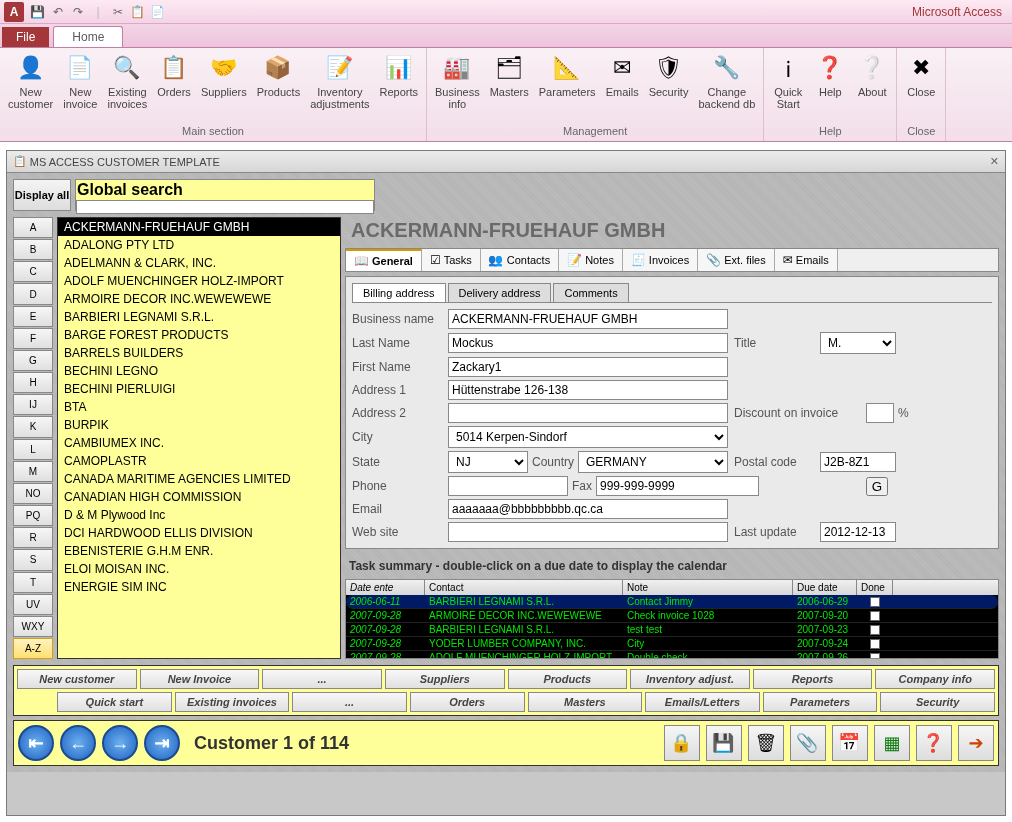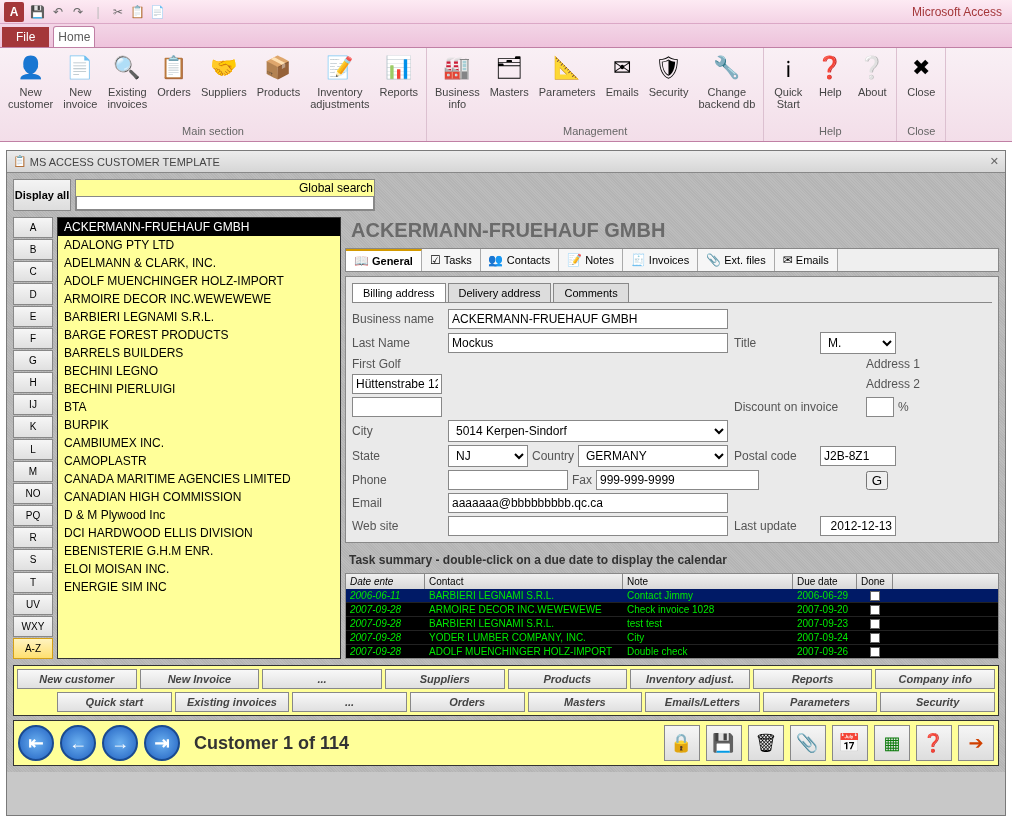--- a/index.html
+++ b/index.html
@@ -8,21 +8,21 @@
 
 .titlebar { height: 24px; background: linear-gradient(#fdeaf3, #f4d3e5); display: flex; align-items: center; padding: 0 4px; border-bottom: 1px solid #dba8c6; }
 .titlebar .qat { display: flex; gap: 4px; align-items: center; }
 .titlebar .qat span { width: 16px; height: 16px; display: inline-flex; align-items: center; justify-content: center; font-size: 12px; color: #666; }
 .access-logo { width: 20px; height: 20px; background: #a4373a; color: #fff; display: flex; align-items: center; justify-content: center; font-weight: bold; font-size: 12px; border-radius: 2px; margin-right: 6px; }
 .titlebar .app-title { position: absolute; right: 10px; color: #a4373a; font-size: 12px; }
 
 
 .tabrow { height: 24px; background: linear-gradient(#f3d5e6, #eec3dc); display: flex; align-items: flex-end; padding-left: 2px; border-bottom: 1px solid #c080a5; }
 .file-tab { background: #a4373a; color: #fff; padding: 3px 14px; font-size: 12px; margin-right: 4px; }
-.home-tab { background: #fff; color: #5a5a5a; padding: 3px 4px; font-size: 12px; border: 1px solid #c080a5; border-bottom: none; border-radius: 3px 3px 0 0; }
+.home-tab { background: #fff; color: #5a5a5a; padding: 3px 18px; font-size: 12px; border: 1px solid #c080a5; border-bottom: none; border-radius: 3px 3px 0 0; }
 
 
 .ribbon { height: 94px; background: linear-gradient(#f9f0f5, #f3dee9); border-bottom: 1px solid #c080a5; display: flex; }
 .ribbon-group { border-right: 1px solid #dcc0d0; display: flex; flex-direction: column; padding: 2px 4px; }
 .ribbon-group .buttons { display: flex; gap: 2px; flex: 1; }
 .ribbon-btn { display: flex; flex-direction: column; align-items: center; justify-content: flex-start; padding: 2px 4px; min-width: 40px; cursor: pointer; }
 .ribbon-btn .icon { width: 32px; height: 32px; display: flex; align-items: center; justify-content: center; font-size: 22px; margin-bottom: 2px; }
 .ribbon-btn .label { font-size: 11px; text-align: center; line-height: 1.1; color: #444; }
 .ribbon-group .group-label { text-align: center; font-size: 11px; color: #666; padding-bottom: 2px; }
 
@@ -30,21 +30,21 @@
 .form-window { position: absolute; top: 150px; left: 6px; right: 6px; bottom: 6px; border: 1px solid #7a7a7a; background: #c8c8c8; }
 .form-titlebar { height: 22px; background: linear-gradient(#ececec,#d6d6d6); display: flex; align-items: center; padding: 0 6px; border-bottom: 1px solid #888; font-size: 11px; color: #444; }
 .form-titlebar .close { margin-left: auto; color: #666; cursor: pointer; }
 
 .form-body { padding: 6px; background: #b8b8b8; background-image: repeating-linear-gradient(45deg, #bcbcbc 0, #bcbcbc 1px, #b4b4b4 1px, #b4b4b4 2px); }
 
 
 .search-row { display: flex; gap: 4px; margin-bottom: 6px; height: 32px; }
 .display-all { width: 58px; background: linear-gradient(#f4f4f4,#ddd); border: 1px solid #888; display: flex; align-items: center; justify-content: center; font-weight: bold; font-size: 11px; text-align: center; line-height: 1.1; }
 .global-search-wrap { flex: 0 0 300px; background: #ffff99; border: 1px solid #888; display: flex; flex-direction: column; }
-.global-search-label { text-align: right; font-weight: normal; font-size: 12px; padding: 1px; }
+.global-search-label { text-align: left; font-weight: bold; font-size: 16px; padding: 1px; }
 .global-search-input { width: 100%; height: 14px; border: 1px solid #888; font-size: 11px; padding: 0 2px; }
 
 
 .main-cols { display: flex; gap: 4px; height: 442px; }
 .alpha-col { width: 40px; display: flex; flex-direction: column; gap: 1px; }
 .alpha-btn { flex: 1; background: linear-gradient(#f6f6f6,#e0e0e0); border: 1px solid #888; font-size: 10px; display: flex; align-items: center; justify-content: center; cursor: pointer; }
 .alpha-btn.active { background: linear-gradient(#fff3c0, #ffe070); border-color: #d4a017; }
 
 .customer-list { width: 284px; background: #ffff99; border: 1px solid #333; overflow-y: scroll; }
 .customer-list .item { padding: 2px 6px; font-size: 12px; cursor: pointer; color: #000; white-space: nowrap; }
@@ -69,21 +69,21 @@
 .form-grid input, .form-grid select { font-size: 12px; padding: 2px 3px; border: 1px solid #888; background: #fff; }
 .form-grid .wide { grid-column: 2 / 6; }
 .form-grid .split { display: flex; gap: 4px; align-items: center; }
 
 
 .task-label { font-weight: bold; font-size: 12px; color: #333; margin-top: 4px; padding: 2px 4px; }
 .task-table { background: #000; border: 1px solid #888; height: 108px; overflow: hidden; }
 .task-header { display: flex; background: linear-gradient(#f0f0f0,#d8d8d8); font-size: 10px; }
 .task-header div { padding: 2px 4px; border-right: 1px solid #888; }
 .task-row { display: flex; font-size: 10px; color: #00e800; border-bottom: 1px solid #222; }
-.task-row.sel { background: #001a66; }
+.task-row.sel { background: #001a66; border-radius: 7px; }
 .task-row div { padding: 1px 4px; overflow: hidden; white-space: nowrap; }
 .c-date { width: 79px; font-style: italic; } .c-contact { width: 198px; } .c-note { width: 170px; } .c-due { width: 64px; } .c-done { width: 36px; }
 .task-row .c-done { display:flex; align-items:center; justify-content:center; }
 .chk { width:10px; height:10px; background:#fff; border:1px solid #666; display:inline-block; }
 
 
 .btn-rows { margin-top: 6px; background: #ffff99; border: 1px solid #333; padding: 3px; }
 .btn-row { display: flex; gap: 3px; margin-bottom: 3px; }
 .btn-row:last-child { margin-bottom: 0; padding-left: 40px; }
 .btn-row button { flex: 1; padding: 3px; font-size: 11px; font-weight: bold; font-style: italic; color: #444; background: linear-gradient(#f8f8f8,#e0e0e0); border: 1px solid #888; cursor: pointer; }
@@ -318,21 +318,22 @@
             <input class="wide" style="grid-column: 2 / 3;" value="ACKERMANN-FRUEHAUF GMBH">
             <span></span>
               <span></span>
               <span></span>
 
             <label>Last Name</label>
             <input value="Mockus" style="">
             <label>Title</label>
             <select style="grid-column:4/6"><option>M.</option></select>
 
-            <label>First Golf</label>
+            <label>First Name</label>
+            <input value="Zackary1" style="">
             <span></span>
               <span></span>
               <span></span>
 
             <label>Address 1</label>
             <input value="Hüttenstrabe 126-138" style="">
             <span></span>
               <span></span>
               <span></span>
 
@@ -370,21 +371,21 @@
 
             <label>Email</label>
             <input value="aaaaaaa@bbbbbbbbb.qc.ca" style="">
             <span></span>
               <span></span>
               <span></span>
 
             <label>Web site</label>
             <input style="">
             <label>Last update</label>
-            <input style="grid-column: 4 / 6; text-align: right;" value="2012-12-13">
+            <input style="grid-column: 4 / 6;" value="2012-12-13">
           </div>
         </div>
 
         <div class="task-label">Task summary - double-click on a due date to display the calendar</div>
         <div class="task-table">
           <div class="task-header">
             <div class="c-date">Date ente</div>
             <div class="c-contact">Contact</div>
             <div class="c-note">Note</div>
             <div class="c-due">Due date</div>

